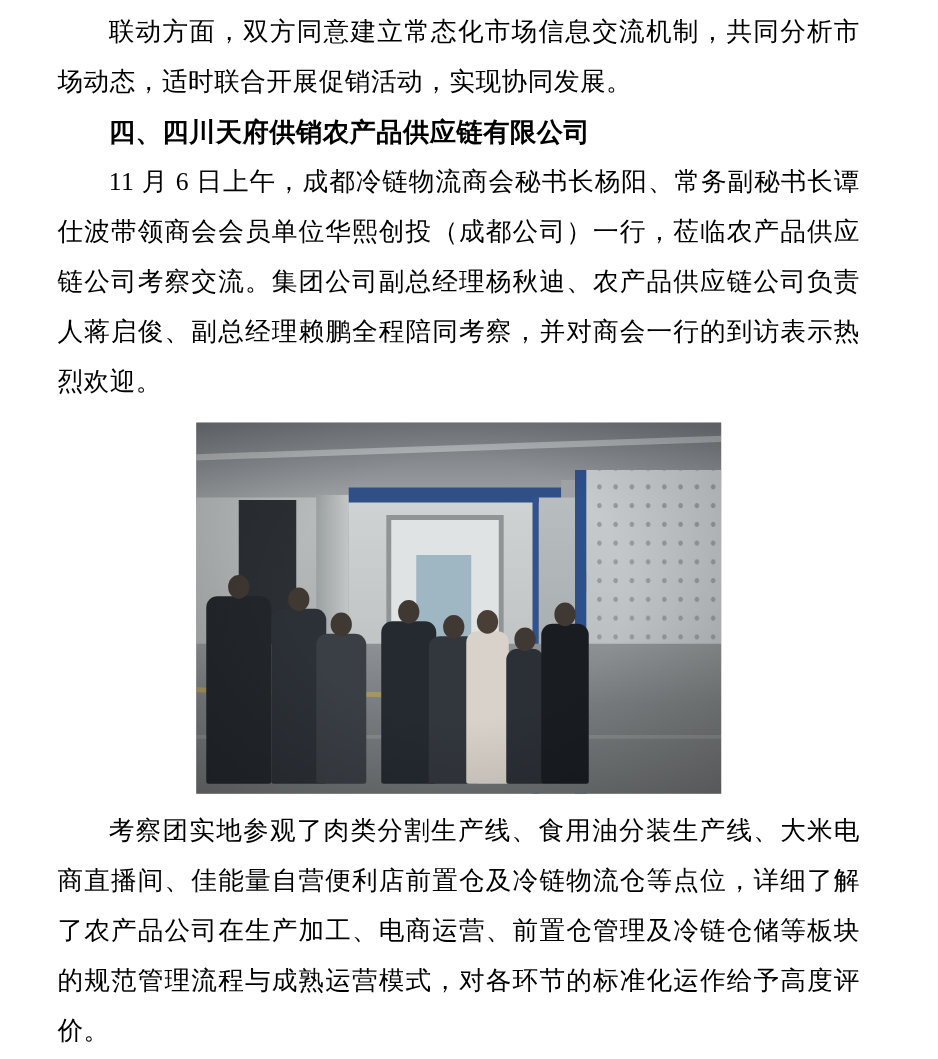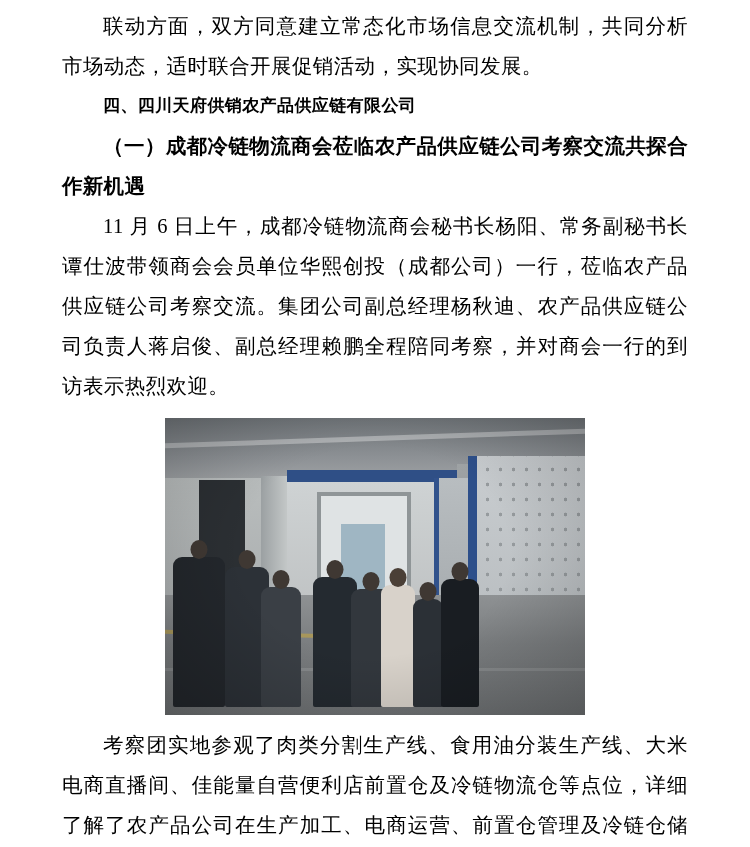--- a/index.html
+++ b/index.html
@@ -12,35 +12,35 @@
     height: 847px;
     font-family: "Liberation Serif", "DejaVu Serif", serif;
     color: #000000;
     overflow: hidden;
   }
   .page {
     position: relative;
     width: 750px;
     height: 847px;
     box-sizing: border-box;
-    padding: 6px 62px 0 62px;
+    padding: 6px 62px 0 46px;
   }
   .para {
     font-size: 20.5px;
     line-height: 40px;
     text-align: justify;
     text-justify: inter-ideograph;
     letter-spacing: 0.4px;
     margin: 0;
   }
   .indent {
     text-indent: 41px;
   }
   .heading {
-    font-size: 17px;
+    font-size: 21px;
     line-height: 40px;
     font-weight: bold;
     margin: 0;
     text-indent: 41px;
     letter-spacing: 0.4px;
   }
   .heading-sub {
     font-size: 20.5px;
     line-height: 40px;
     font-weight: bold;
@@ -165,21 +165,20 @@
 </style>
 </head>
 <body>
 
 <div class="page">
 
   <p class="para indent">联动方面，双方同意建立常态化市场信息交流机制，共同分析市场动态，适时联合开展促销活动，实现协同发展。</p>
 
   <p class="heading">四、四川天府供销农产品供应链有限公司</p>
 
-  <p class="heading-sub">（一）成都冷链物流商会莅临农产品供应链公司考察交流共探合作新机遇</p>
 
   <p class="para indent">11 月 6 日上午，成都冷链物流商会秘书长杨阳、常务副秘书长谭仕波带领商会会员单位华熙创投（成都公司）一行，莅临农产品供应链公司考察交流。集团公司副总经理杨秋迪、农产品供应链公司负责人蒋启俊、副总经理赖鹏全程陪同考察，并对商会一行的到访表示热烈欢迎。</p>
 
   <div class="photo-wrap">
     <div class="photo">
       <div class="ph-ceiling"></div>
       <div class="ph-wall-left"></div>
       <div class="ph-door-dark"></div>
       <div class="ph-col-left"></div>
       <div class="ph-backwall"></div>

